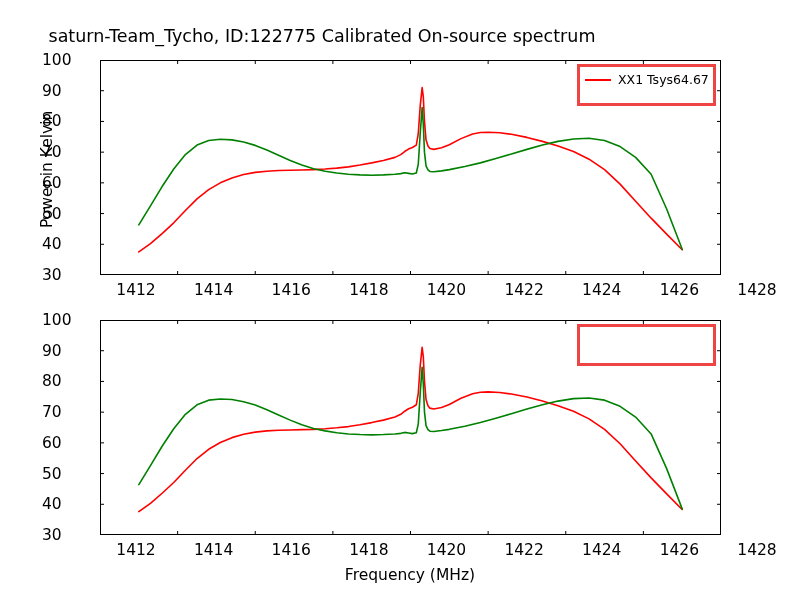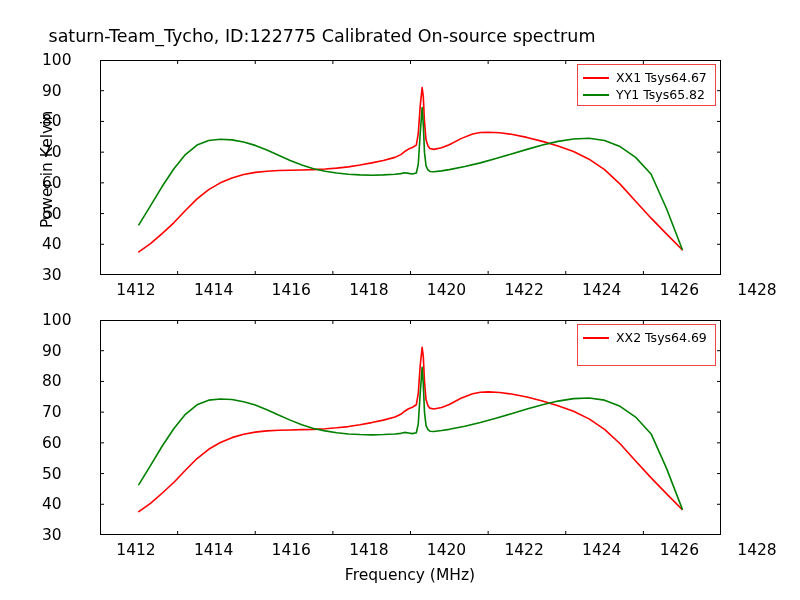--- a/index.html
+++ b/index.html
@@ -74,21 +74,21 @@
   .axis-title-y {
     position: absolute;
     font-size: 15.5px;
     color: #000000;
     white-space: nowrap;
     transform-origin: 0 0;
     transform: rotate(-90deg);
   }
   .legend-box {
     position: absolute;
-    border: 1px solid #ef4444;
+    border: 3px solid #ef4444;
     background: #ffffff;
     padding: 4px 6px 4px 5px;
     box-sizing: border-box;
   }
   .legend-row {
     display: flex;
     align-items: center;
     height: 17px;
     white-space: nowrap;
   }
@@ -172,24 +172,20 @@
       <div class="tick-label xtick-label" style="left: 643.375px; top: 281px;">1426</div>
       <div class="tick-label xtick-label" style="left: 721px; top: 281px;">1428</div>
     </div>
   <div class="axis-title-y" style="left:38px; top:228px;">Power in Kelvin</div>
 
   <div class="legend-box" id="legend-top" style="left:577px; top:64px; width:139px; height:42px;">
       <div class="legend-row">
         <span class="legend-swatch" style="border-top-color: rgb(255, 0, 0);"></span>
         <span class="legend-text">XX1 Tsys64.67</span>
       </div>
-      <div class="legend-row">
-        <span class="legend-swatch" style="border-top-color: rgb(0, 128, 0);"></span>
-        <span class="legend-text">YY1 Tsys65.82</span>
-      </div>
     </div>
 
   <div class="axes" id="axes-bottom" style="left:100px; top:320px; width:621px; height:215px;">
     <svg class="plot-svg" id="svg-bottom" width="621" height="215">
         <line x1="0" x2="0" y1="215" y2="211" stroke="#000000" stroke-width="1"></line>
         <line x1="0" x2="0" y1="0" y2="4" stroke="#000000" stroke-width="1"></line>
         <line x1="77.625" x2="77.625" y1="215" y2="211" stroke="#000000" stroke-width="1"></line>
         <line x1="77.625" x2="77.625" y1="0" y2="4" stroke="#000000" stroke-width="1"></line>
         <line x1="155.25" x2="155.25" y1="215" y2="211" stroke="#000000" stroke-width="1"></line>
         <line x1="155.25" x2="155.25" y1="0" y2="4" stroke="#000000" stroke-width="1"></line>
@@ -240,21 +236,17 @@
       <div class="tick-label xtick-label" style="left: 255.25px; top: 541px;">1416</div>
       <div class="tick-label xtick-label" style="left: 332.875px; top: 541px;">1418</div>
       <div class="tick-label xtick-label" style="left: 410.5px; top: 541px;">1420</div>
       <div class="tick-label xtick-label" style="left: 488.125px; top: 541px;">1422</div>
       <div class="tick-label xtick-label" style="left: 565.75px; top: 541px;">1424</div>
       <div class="tick-label xtick-label" style="left: 643.375px; top: 541px;">1426</div>
       <div class="tick-label xtick-label" style="left: 721px; top: 541px;">1428</div>
     </div>
 
   <div class="legend-box" id="legend-bottom" style="left:577px; top:324px; width:139px; height:42px;">
-      <div class="legend-row">
-        <span class="legend-swatch" style="border-top-color: rgb(255, 0, 0);"></span>
-        <span class="legend-text">XX2 Tsys64.69</span>
-      </div>
     </div>
 
   <div class="axis-title-x" style="left:410px; top:566px;">Frequency (MHz)</div>
 
 </div>
 
 </body></html>

